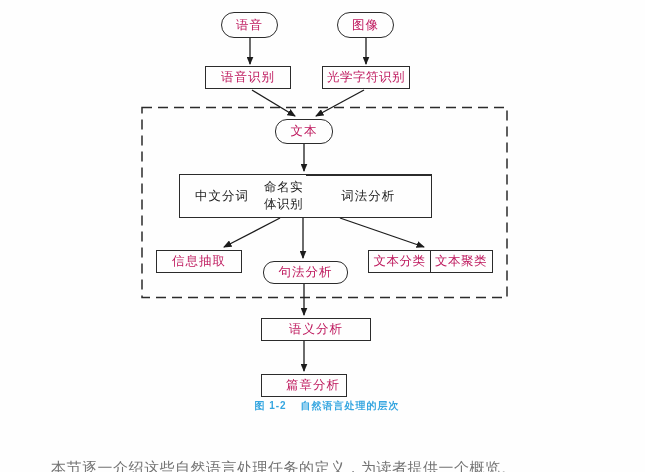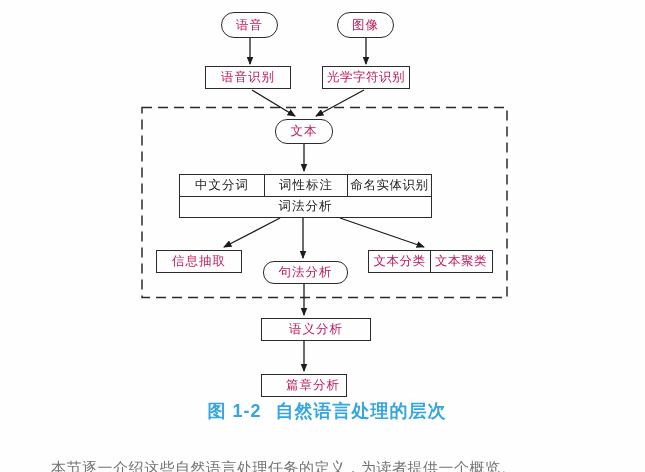--- a/index.html
+++ b/index.html
@@ -29,21 +29,21 @@
     color: #be185d;
     white-space: nowrap;
   }
   .pill { border-radius: 13px; }
   .ftable {
     position: absolute;
     box-sizing: border-box;
     border: 1.4px solid #2b2b2b;
     background: #fefefe;
     display: flex;
-    flex-direction: column;
+    flex-direction: row;
     color: #1c1c1c;
   }
   .trow { display: flex; flex: 1; }
   .tcell {
     box-sizing: border-box;
     display: flex;
     align-items: center;
     justify-content: center;
     font-size: 12.5px;
     letter-spacing: 1px;
@@ -57,21 +57,21 @@
     justify-content: center;
     font-size: 12.5px;
     letter-spacing: 1px;
   }
   .caption {
     position: absolute;
     left: 127px;
     top: 399px;
     width: 400px;
     text-align: center;
-    font-size: 18px;
+    font-size: 10px;
     font-weight: bold;
     color: #36a6e0;
     letter-spacing: 1px;
   }
   .caption .cap-title { margin-left: 14px; }
   .bodytext {
     position: absolute;
     left: 33px;
     top: 441px;
     width: 600px;
@@ -112,21 +112,20 @@
   <div class="node pill" style="left:337px; top:12px; width:57px; height:26px;">图像</div>
 
   <div class="node" style="left:205px; top:66px; width:86px; height:23px;">语音识别</div>
   <div class="node" style="left:322px; top:66px; width:88px; height:23px; letter-spacing:0.5px;">光学字符识别</div>
 
   <div class="node pill" style="left:275px; top:119px; width:58px; height:25px; border-radius:12px;">文本</div>
 
   <div class="ftable" style="left:179px; top:174px; width:253px; height:44px;">
     <div class="trow">
       <div class="tcell" style="width:84px;">中文分词</div>
-      <div class="tcell mid" style="width:84px;">词性标注</div>
       <div class="tcell" style="flex:1; letter-spacing:0.5px;">命名实体识别</div>
     </div>
     <div class="trow2">词法分析</div>
   </div>
 
   <div class="node" style="left:156px; top:250px; width:86px; height:23px;">信息抽取</div>
   <div class="node" style="left:263px; top:261px; width:85px; height:23px;border-radius:11px;">句法分析</div>
   <div class="node" style="left:368px; top:250px; width:63px; height:23px; letter-spacing:0.5px;">文本分类</div>
   <div class="node" style="left:429.6px; top:250px; width:63px; height:23px; letter-spacing:0.5px;">文本聚类</div>
 

